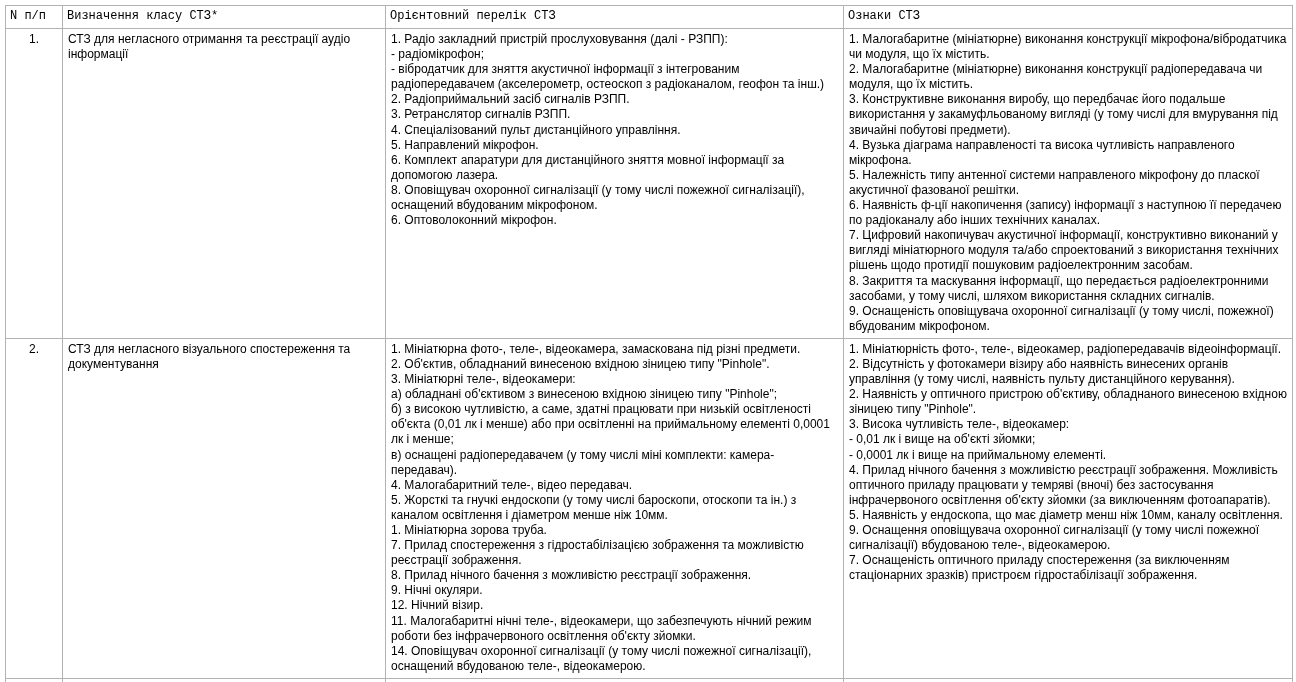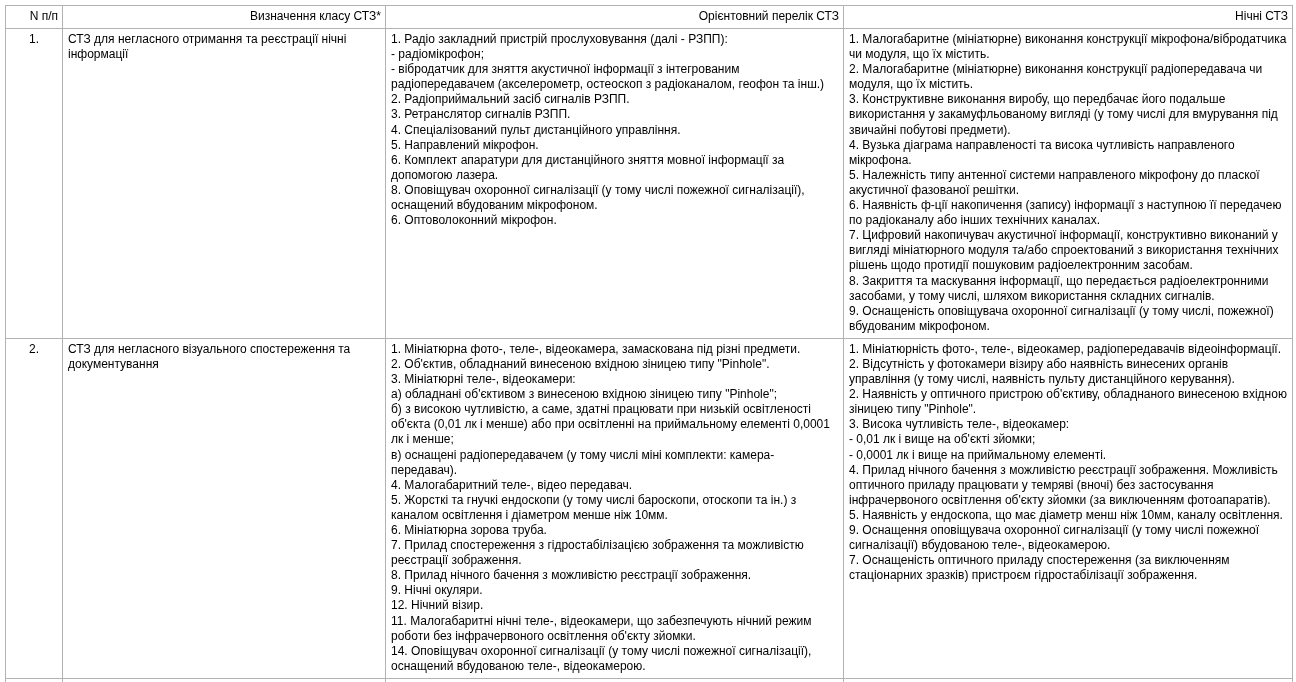--- a/index.html
+++ b/index.html
@@ -21,51 +21,52 @@
   table.stz td {
     border: 1px solid #b2b2b2;
     vertical-align: top;
     padding: 3px 5px 4px 5px;
     font-size: 12px;
     line-height: 15.1px;
     color: #000000;
     word-wrap: break-word;
   }
   table.stz thead td {
-    text-align: right;
+    text-align: left;
     vertical-align: middle;
     height: 18px;
     padding: 2px 4px;
+    font-family: Liberation Mono, monospace;
   }
   td.c-num { text-align: center; }
   tr.stub td { height: 40px; }
   .line { margin: 0; padding: 0; }
 </style>
 </head>
 <body>
 
 <table class="stz">
   <colgroup>
     <col style="width:57px">
     <col style="width:323px">
     <col style="width:458px">
     <col style="width:449px">
   </colgroup>
   <thead>
     <tr>
       <td>N п/п</td>
       <td>Визначення класу СТЗ*</td>
       <td>Орієнтовний перелік СТЗ</td>
-      <td>Нічні СТЗ</td>
+      <td>Ознаки СТЗ</td>
     </tr>
   </thead>
   <tbody id="rows-container">
   <tr>
     <td class="c-num">1.</td>
-    <td class="c-def">СТЗ для негласного отримання та реєстрації нічні інформації</td>
+    <td class="c-def">СТЗ для негласного отримання та реєстрації аудіо інформації</td>
     <td class="c-list">
           <div class="line">1. Радіо закладний пристрій прослуховування (далі - РЗПП):</div>
           <div class="line">- радіомікрофон;</div>
           <div class="line">- вібродатчик для зняття акустичної інформації з інтегрованим радіопередавачем (акселерометр, остеоскоп з радіоканалом, геофон та інш.)</div>
           <div class="line">2. Радіоприймальний засіб сигналів РЗПП.</div>
           <div class="line">3. Ретранслятор сигналів РЗПП.</div>
           <div class="line">4. Спеціалізований пульт дистанційного управління.</div>
           <div class="line">5. Направлений мікрофон.</div>
           <div class="line">6. Комплект апаратури для дистанційного зняття мовної інформації за допомогою лазера.</div>
           <div class="line">8. Оповіщувач охоронної сигналізації (у тому числі пожежної сигналізації), оснащений вбудованим мікрофоном.</div>
@@ -89,21 +90,21 @@
     <td class="c-def">СТЗ для негласного візуального спостереження та документування</td>
     <td class="c-list">
           <div class="line">1. Мініатюрна фото-, теле-, відеокамера, замаскована під різні предмети.</div>
           <div class="line">2. Об'єктив, обладнаний винесеною вхідною зіницею типу "Pinhole".</div>
           <div class="line">3. Мініатюрні теле-, відеокамери:</div>
           <div class="line">а) обладнані об'єктивом з винесеною вхідною зіницею типу "Pinhole";</div>
           <div class="line">б) з високою чутливістю, а саме, здатні працювати при низькій освітленості об'єкта (0,01 лк і менше) або при освітленні на приймальному елементі 0,0001 лк і менше;</div>
           <div class="line">в) оснащені радіопередавачем (у тому числі міні комплекти: камера-передавач).</div>
           <div class="line">4. Малогабаритний теле-, відео передавач.</div>
           <div class="line">5. Жорсткі та гнучкі ендоскопи (у тому числі бароскопи, отоскопи та ін.) з каналом освітлення і діаметром менше ніж 10мм.</div>
-          <div class="line">6. Мініатюрна зорова труба.</div>
+          <div class="line">1. Мініатюрна зорова труба.</div>
           <div class="line">7. Прилад спостереження з гідростабілізацією зображення та можливістю реєстрації зображення.</div>
           <div class="line">8. Прилад нічного бачення з можливістю реєстрації зображення.</div>
           <div class="line">9. Нічні окуляри.</div>
           <div class="line">12. Нічний візир.</div>
           <div class="line">11. Малогабаритні нічні теле-, відеокамери, що забезпечують нічний режим роботи без інфрачервоного освітлення об'єкту зйомки.</div>
           <div class="line">14. Оповіщувач охоронної сигналізації (у тому числі пожежної сигналізації), оснащений вбудованою теле-, відеокамерою.</div>
         </td>
     <td class="c-signs">
           <div class="line">1. Мініатюрність фото-, теле-, відеокамер, радіопередавачів відеоінформації.</div>
           <div class="line">2. Відсутність у фотокамери візиру або наявність винесених органів управління (у тому числі, наявність пульту дистанційного керування).</div>

